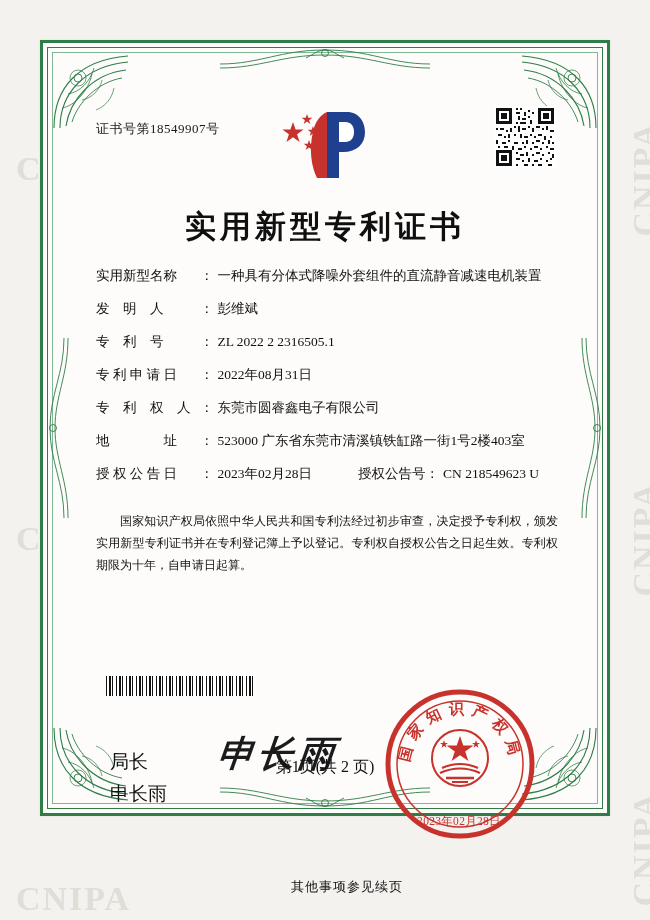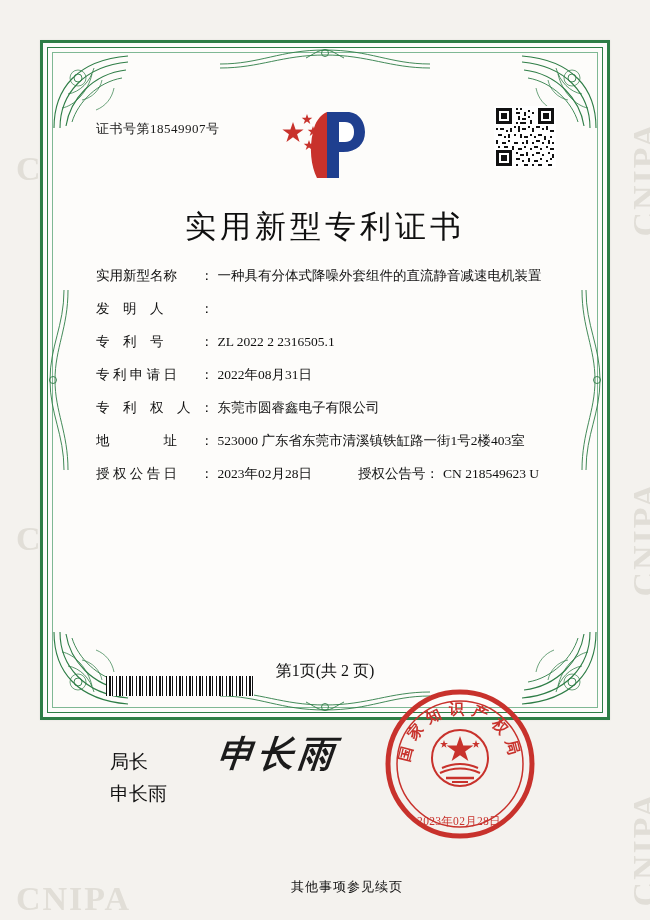--- a/index.html
+++ b/index.html
@@ -39,21 +39,21 @@
   .wm5 { right: -52px; top: 520px; font-size: 34px; transform: rotate(-90deg); transform-origin: center; }
   .wm6 { right: -52px; top: 830px; font-size: 34px; transform: rotate(-90deg); transform-origin: center; }
   .wm-c { left: 50%; top: 440px; font-size: 46px; transform: translate(-50%,-50%); color: #e6e3dd; }
 
   
   .certificate {
     position: absolute;
     left: 40px;
     top: 40px;
     width: 570px;
-    height: 680px;
+    height: 776px;
     background: #fdfcfa;
     box-shadow: 0 0 2px rgba(0,0,0,.08);
     z-index: 1;
   }
   .border-outer {
     position: absolute;
     inset: 0;
     border: 3px solid #2e7d46;
     box-sizing: border-box;
   }
@@ -139,21 +139,21 @@
   }
 
   
   .title {
     position: absolute;
     left: 0;
     right: 0;
     top: 148px;
     text-align: center;
     font-family: "DejaVu Serif", "Liberation Serif", serif;
-    font-weight: normal;
+    font-weight: bold;
     font-size: 31px;
     letter-spacing: 4px;
     color: #0f0f0f;
   }
 
   
   .fields {
     position: absolute;
     left: 38px;
     right: 30px;
@@ -520,20 +520,21 @@
 
     <div class="fields">
       <div class="field-row">
         <span class="field-label">实用新型名称</span>
         <span class="field-colon">：</span>
         <span class="field-value">一种具有分体式降噪外套组件的直流静音减速电机装置</span>
       </div>
       <div class="field-row">
         <span class="field-label">发　明　人</span>
         <span class="field-colon">：</span>
+        <span class="field-value">彭维斌</span>
       </div>
       <div class="field-row">
         <span class="field-label">专　利　号</span>
         <span class="field-colon">：</span>
         <span class="field-value">ZL 2022 2 2316505.1</span>
       </div>
       <div class="field-row">
         <span class="field-label">专 利 申 请 日</span>
         <span class="field-colon">：</span>
         <span class="field-value">2022年08月31日</span>
@@ -551,20 +552,21 @@
       <div class="field-row split">
         <span class="field-label">授 权 公 告 日</span>
         <span class="field-colon">：</span>
         <span class="field-value">2023年02月28日</span>
         <span class="field-sec-label">授权公告号：</span>
         <span class="field-sec-value">CN 218549623 U</span>
       </div>
     </div>
 
     <div class="paras">
+      <div class="para">国家知识产权局依照中华人民共和国专利法经过初步审查，决定授予专利权，颁发实用新型专利证书并在专利登记簿上予以登记。专利权自授权公告之日起生效。专利权期限为十年，自申请日起算。</div>
     </div>
 
     <div class="barcode"></div>
 
     <div class="sig-label">
       <div>局长</div>
       <div>申长雨</div>
     </div>
     <div class="sig-hand">申长雨</div>
 

